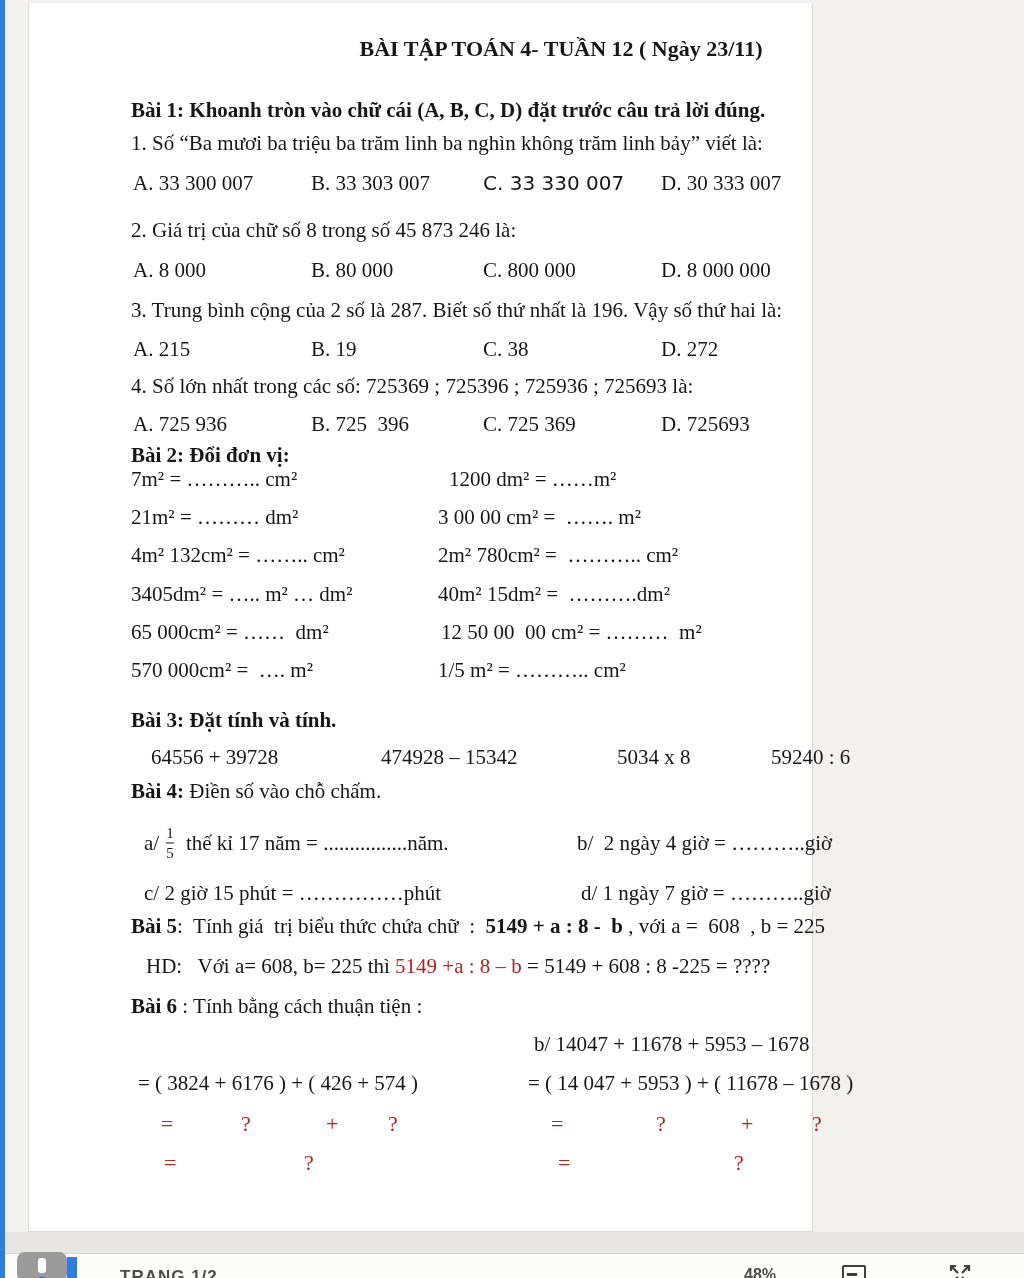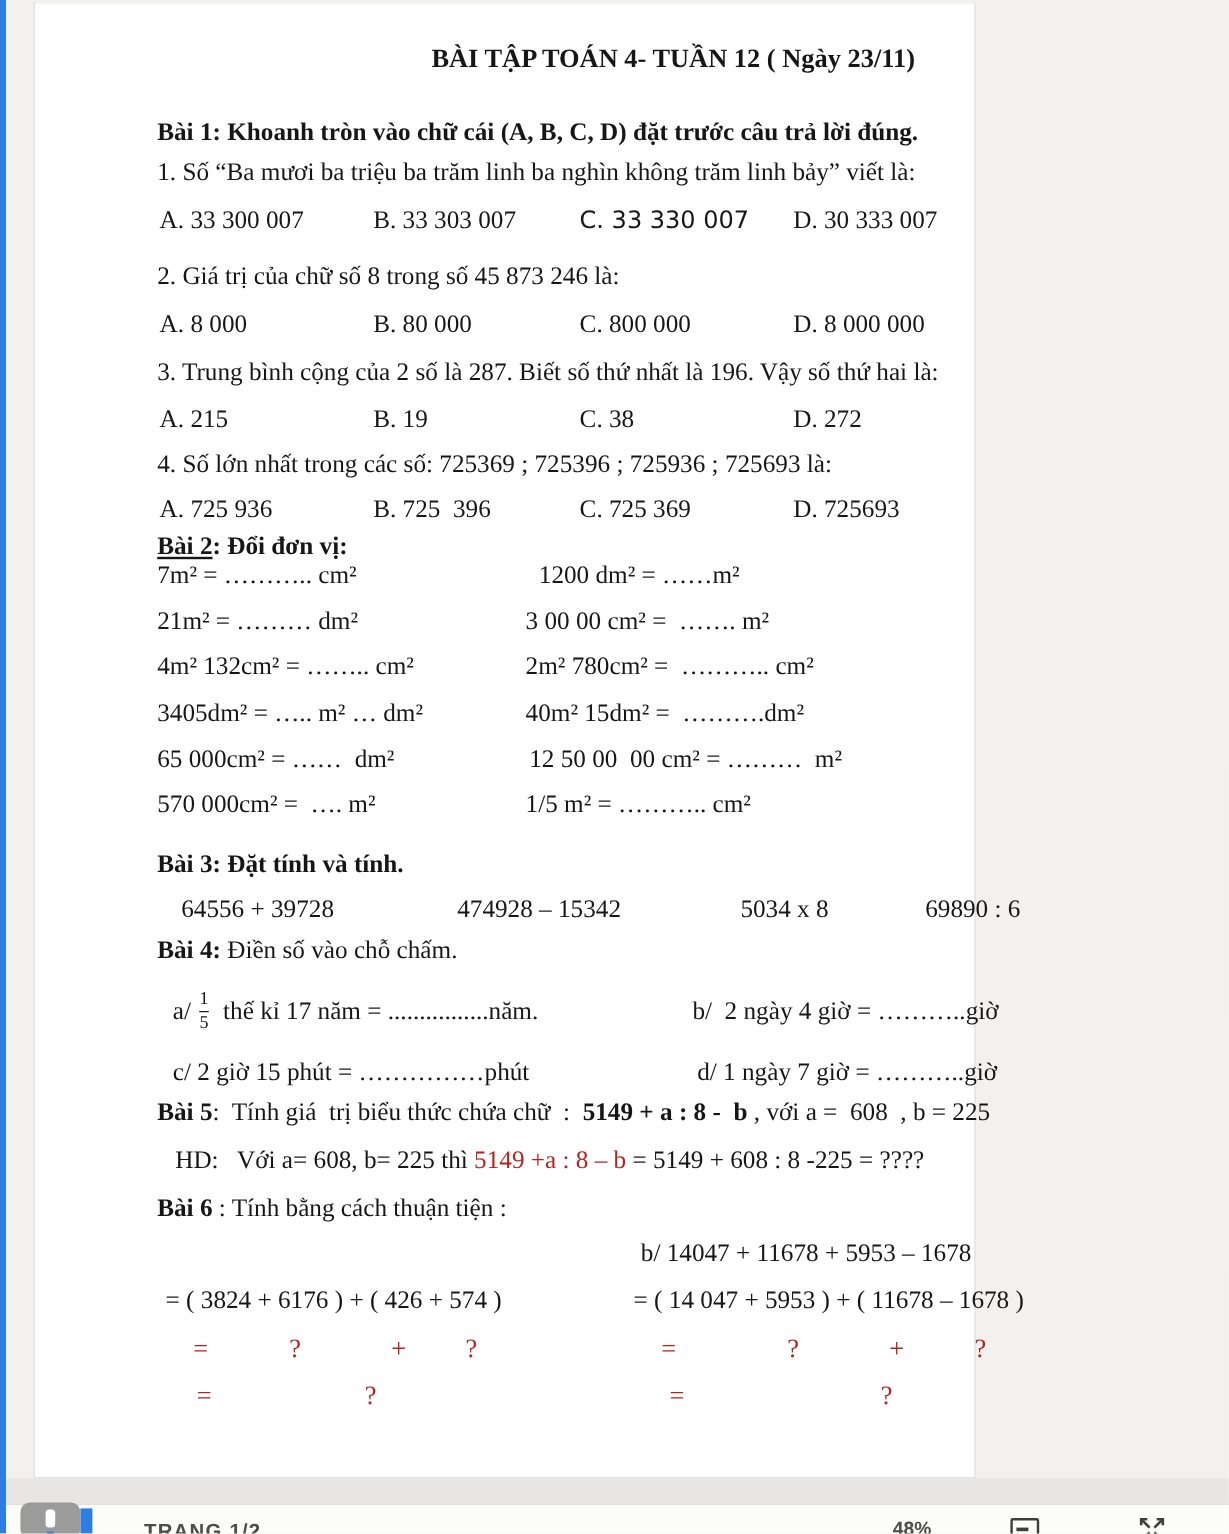--- a/index.html
+++ b/index.html
@@ -13,21 +13,21 @@
   .page{
     position:absolute;left:28px;top:2px;width:785px;height:1230px;
     background:#ffffff;border:1px solid #dbdbd8;border-top:1px solid #ececea;
     box-sizing:border-box;
   }
   .below-strip{position:absolute;left:0;top:1232px;width:1024px;height:22px;background:#e8e6e2;}
   .ln{position:absolute;left:102px;font-size:21px;white-space:pre;line-height:1.2;}
   .row{position:absolute;left:102px;width:860px;height:30px;white-space:pre;}
   .opt{position:absolute;top:0;white-space:pre;font-size:21px;}
   .b{font-weight:700;}
-  .u{text-decoration:underline;margin-top:32px;}
+  .u{margin-top:32px;}
   .sans{font-family:"DejaVu Sans","Liberation Sans",sans-serif;font-size:20px;}
   .red{color:#b32421;font-weight:400;font-size:22px;}
   .title{left:102px;width:860px;text-align:center;font-weight:700;font-size:22px;}
   .vcenter{top:50%;transform:translateY(-50%);}
   .inlineflex{display:inline-flex;align-items:center;}
   .frac{display:inline-flex;flex-direction:column;align-items:center;font-size:15px;line-height:1;margin:0 7px;vertical-align:middle;}
   .frac .den{border-top:1.5px solid #161616;padding-top:2px;margin-top:2px;}
   .toolbar{
     position:absolute;left:0;top:1253px;width:1024px;height:25px;
     background:#fcfcfb;border-top:1px solid #d7d7d4;
@@ -111,21 +111,21 @@
   <div class="row" style="top:655px">
     <span class="opt" style="left:0">570 000cm² =  …. m²</span>
     <span class="opt" style="left:307px">1/5 m² = ……….. cm²</span>
   </div>
 
   <div class="ln b" style="top:705px">Bài 3: Đặt tính và tính.</div>
   <div class="row" style="top:742px">
     <span class="opt" style="left:20px">64556 + 39728</span>
     <span class="opt" style="left:250px">474928 – 15342</span>
     <span class="opt" style="left:486px">5034 x 8</span>
-    <span class="opt" style="left:640px">69890 : 6</span>
+    <span class="opt" style="left:640px">59240 : 6</span>
   </div>
 
   <div class="ln" style="top:776px"><span class="b">Bài 4:</span><span> Điền số vào chỗ chấm.</span></div>
 
   <div class="row" style="top:815px;height:50px">
     <span class="opt inlineflex vcenter" style="left:13px"><span>a/</span><span class="frac"><span class="num">1</span><span class="den">5</span></span><span> thế kỉ 17 năm = ................năm.</span></span>
     <span class="opt vcenter" style="left:446px">b/  2 ngày 4 giờ = ………..giờ</span>
   </div>
 
   <div class="row" style="top:878px">

